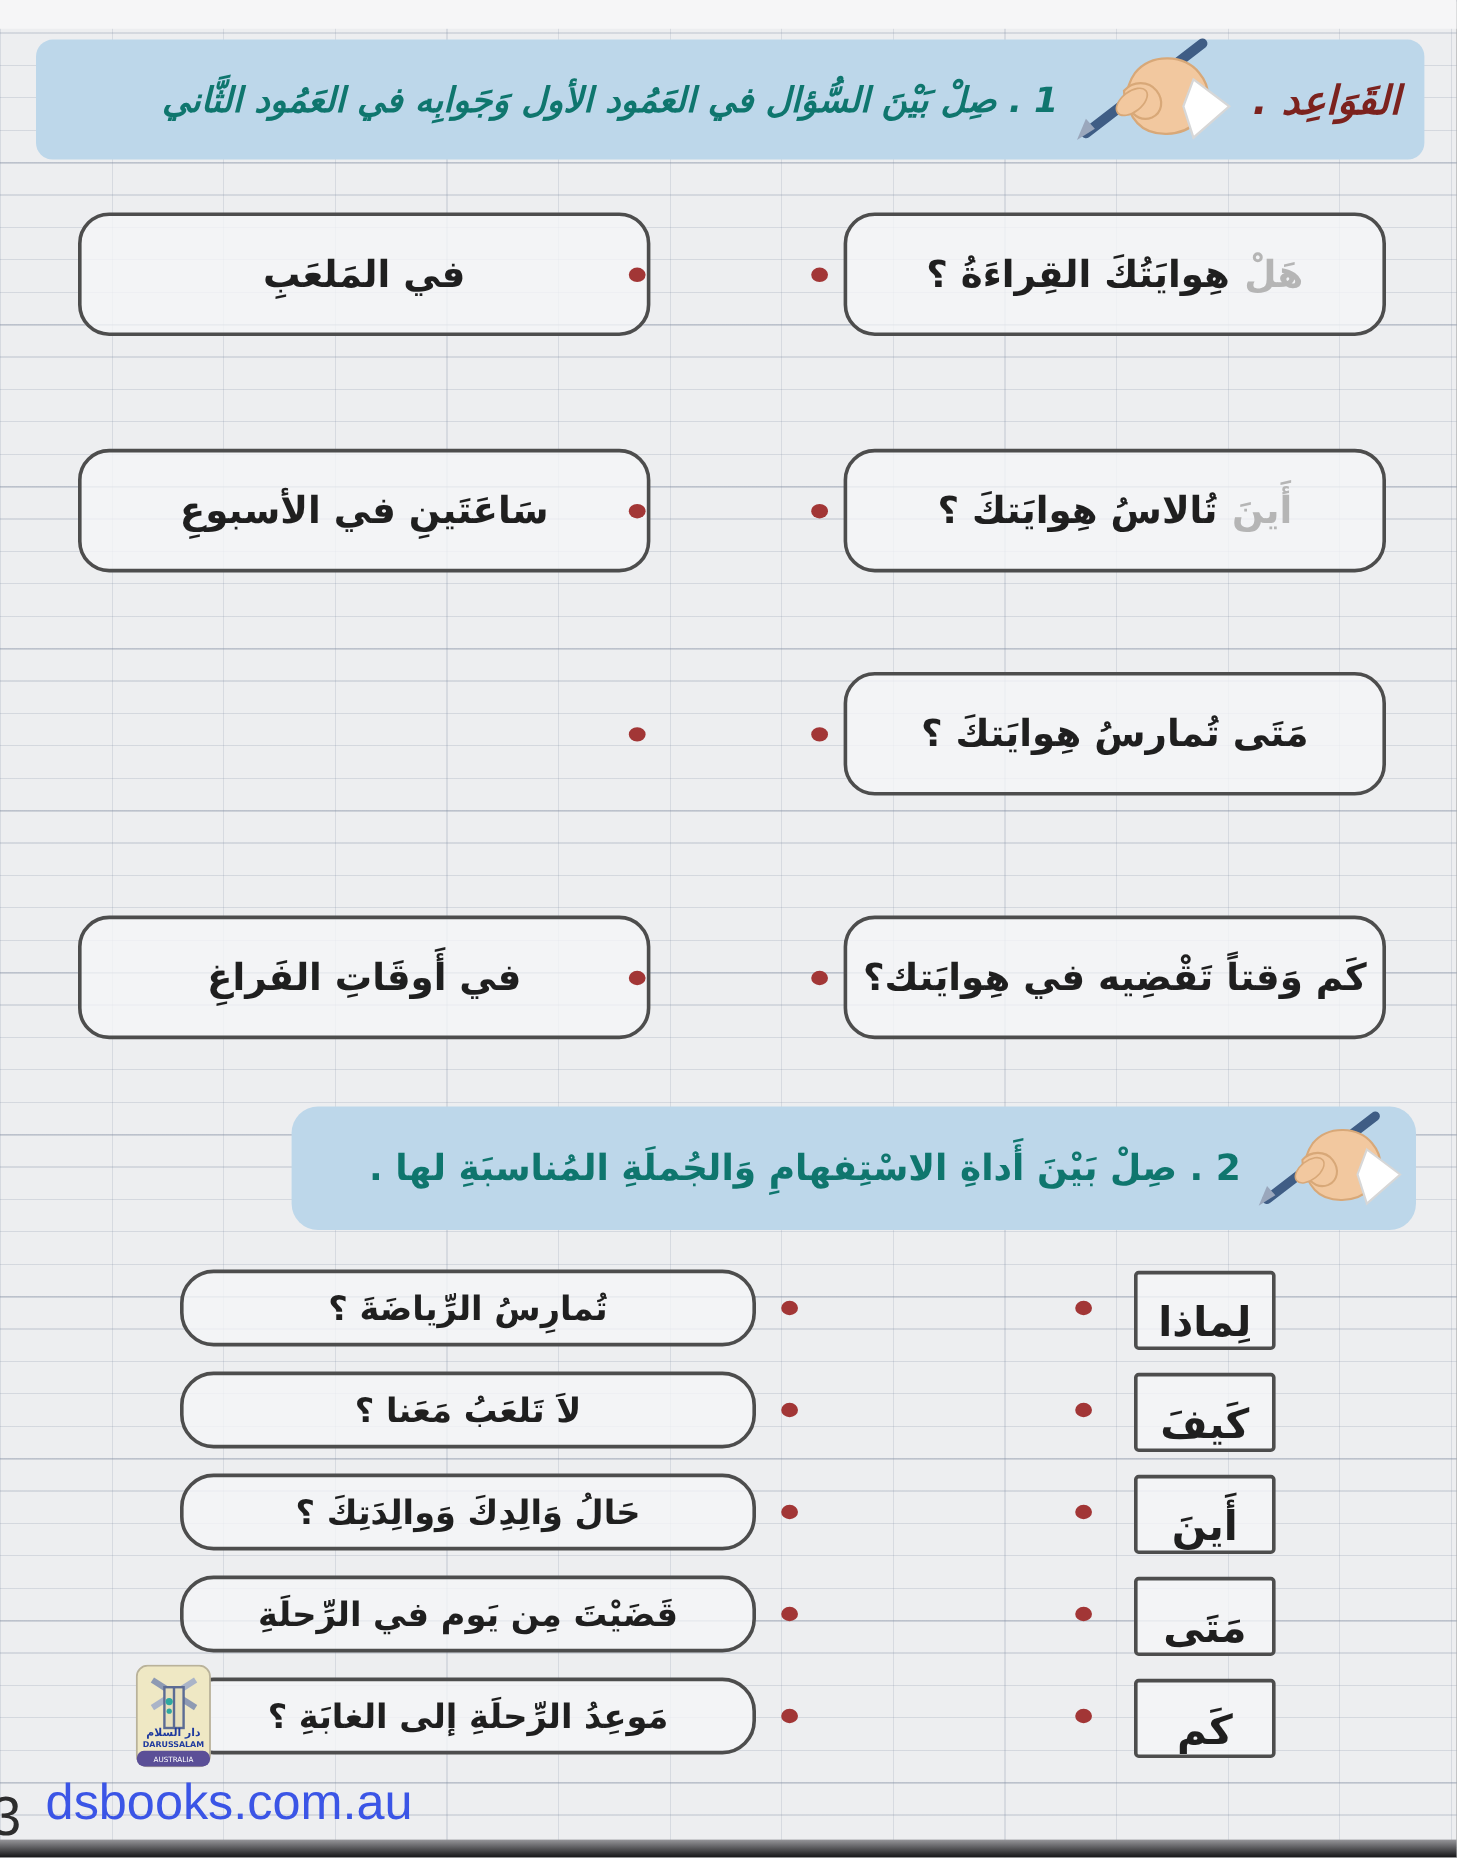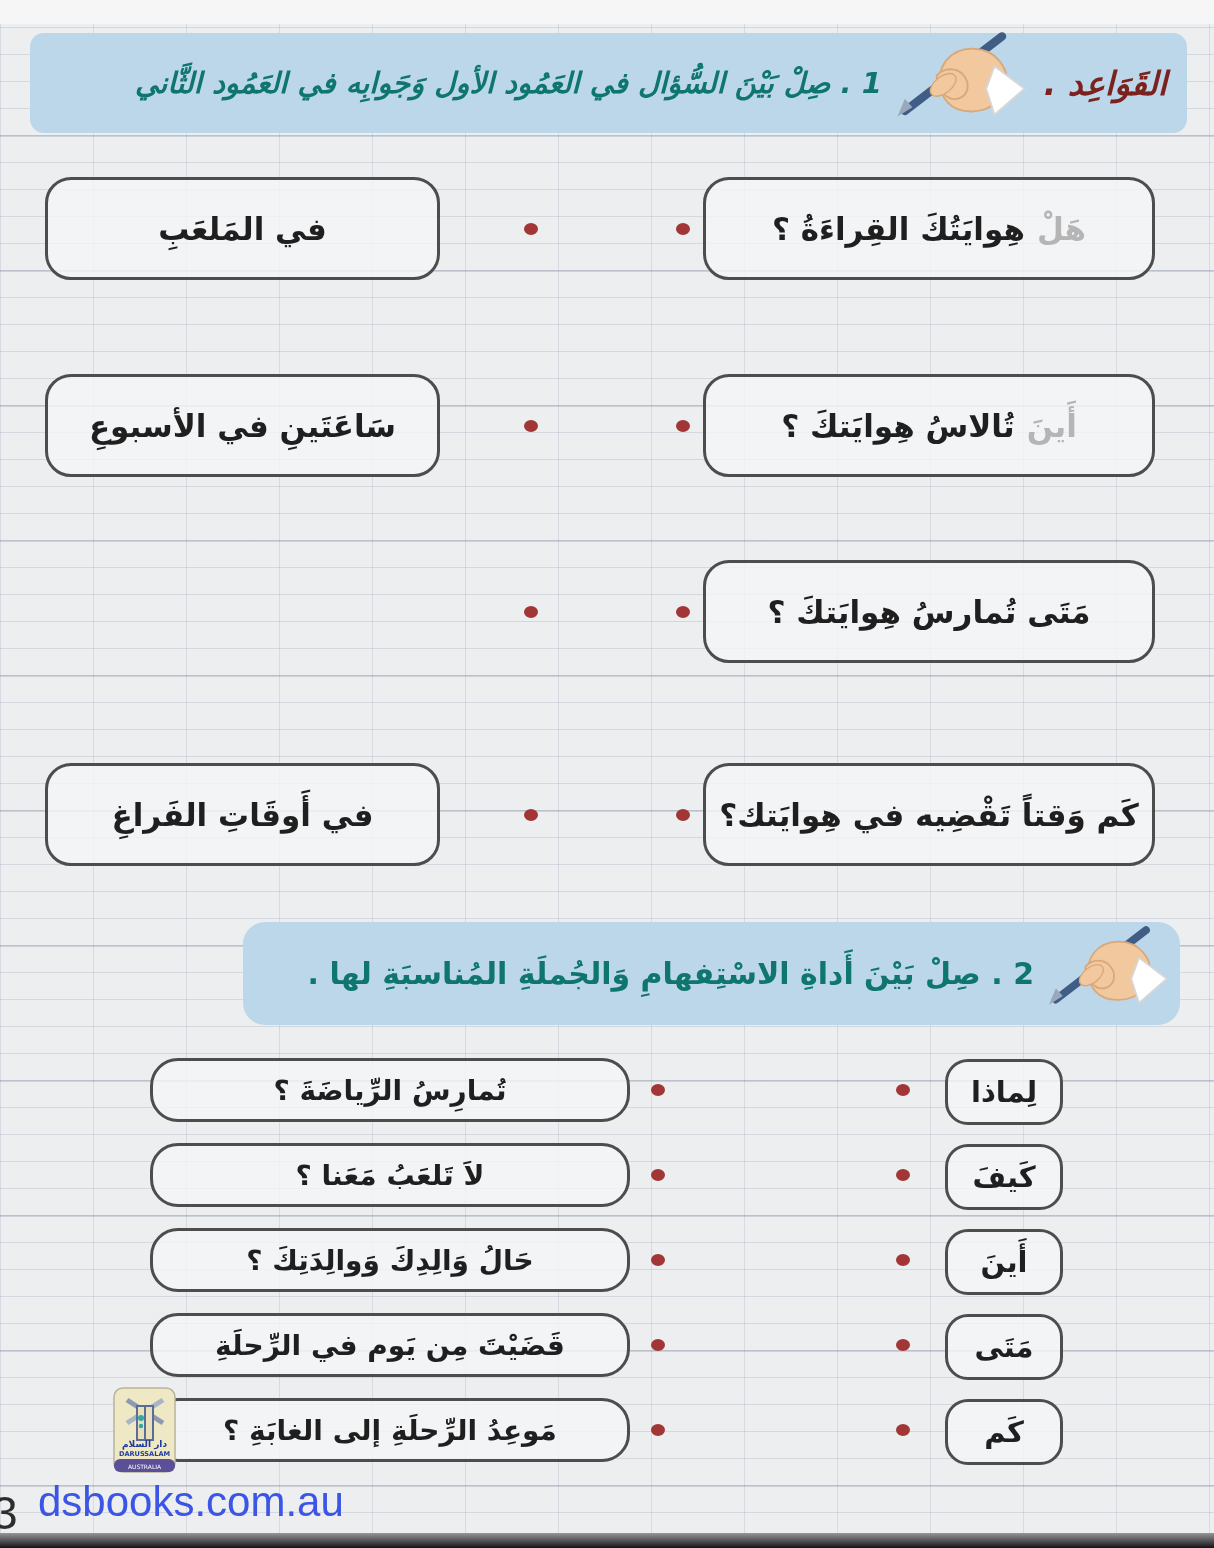--- a/index.html
+++ b/index.html
@@ -30,26 +30,26 @@
   .hand-icon { flex:0 0 auto; margin:-10px 8px 0 8px; }
 
   
   .qbox {
     position:absolute; border:3px solid #4d4d4d; background:rgba(244,245,247,0.8);
     display:flex; align-items:center; justify-content:center; direction:rtl;
     font-weight:bold; color:#1f1f1f; box-sizing:border-box; text-align:center;
   }
   .ex1 { width:452px; height:103px; font-size:31px; border-radius:26px; }
   .ex1.right-col { left:703px; }
-  .ex1.left-col  { left:45px; width:395px;text-align:center; }
+  .ex1.left-col  { left:65px; width:477px;text-align:center; }
   .faded { color:#b5b5b5; margin-left:12px; }
   .faded:empty { display:none; margin:0; }
 
   .ex2-sentence { left:150px; width:480px; height:64px; font-size:28px; border-radius:28px; }
-  .ex2-word { left:945px; width:118px; height:66px; font-size:29px; border-radius:23px; }
+  .ex2-word { left:945px; width:118px; height:66px; font-size:34px; border-radius:4px;align-items:flex-end; }
 
   .dot { position:absolute; width:14px; height:12px; border-radius:50%; background:#a23636; }
 
   .watermark { position:absolute; left:38px; top:1478px; font-size:42px; color:#3b55e6;
     font-family:"Liberation Sans", sans-serif; }
   .page-num { position:absolute; left:-8px; top:1486px; font-size:46px; color:#2d2d2d;
     font-family:"Liberation Sans", sans-serif; }
   .logo { position:absolute; left:113px; top:1387px; }
 </style>
 </head>

